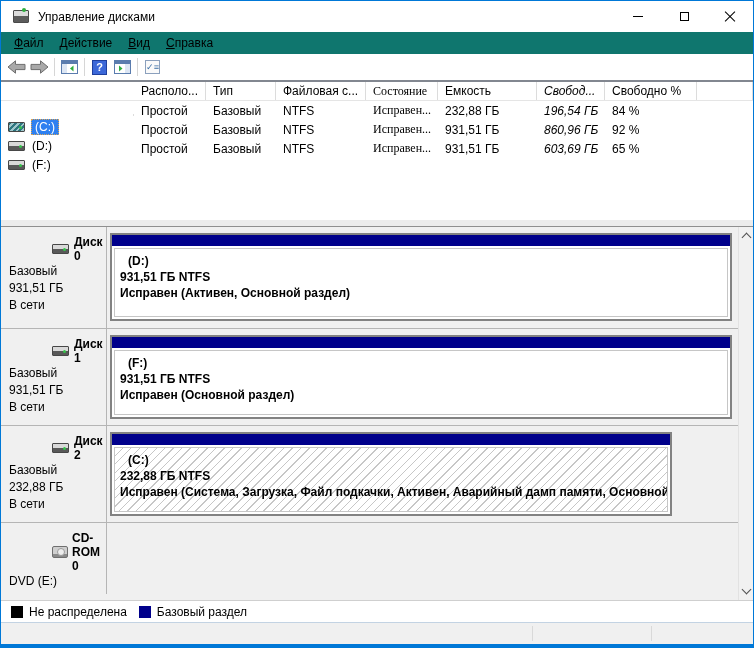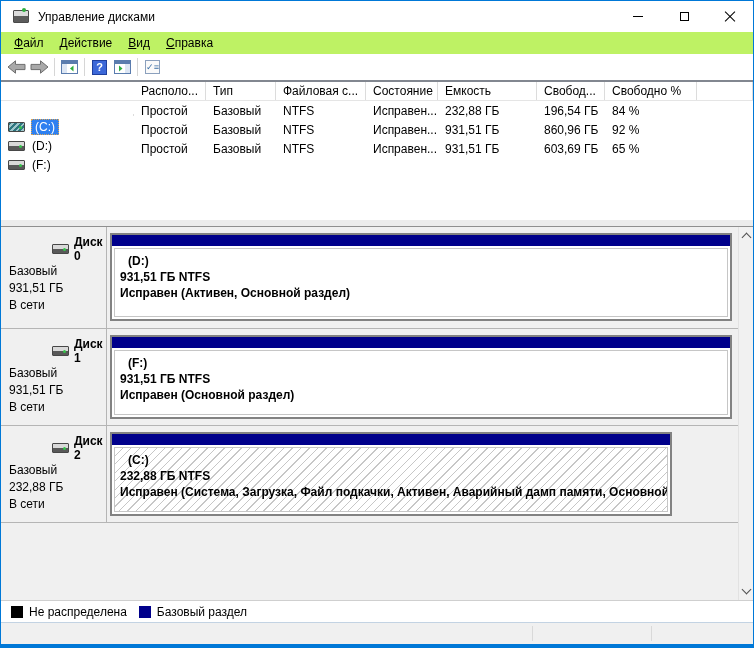--- a/index.html
+++ b/index.html
@@ -20,42 +20,42 @@
   .title-text { margin-left:9px; font-size:12px; }
   .win-controls { margin-left:auto; display:flex; height:100%; }
   .win-btn { width:46px; height:100%; display:flex; align-items:center; justify-content:center; }
   .glyph-min { width:10px; height:1px; background:#000; }
   .glyph-max { width:9px; height:9px; border:1px solid #000; }
   .glyph-close { position:relative; width:12px; height:12px; }
   .glyph-close i, .glyph-close b { position:absolute; left:-1px; top:5px; width:14px; height:1px; background:#000; }
   .glyph-close i { transform:rotate(45deg); } .glyph-close b { transform:rotate(-45deg); }
 
   
-  .menubar { height:22px; display:flex; align-items:center; padding-left:5px; background:#bef264; flex:0 0 auto; }
+  .menubar { height:22px; display:flex; align-items:center; padding-left:5px; background:#0f766e; flex:0 0 auto; }
   .menu-item { padding:2px 8px; }
   .menu-item .hotkey { text-decoration:underline; }
 
   
   .toolbar { height:27px; display:flex; align-items:center; padding-left:4px; background:#fff;
     border-bottom:1px solid #828790; flex:0 0 auto; }
   .tbtn { width:23px; height:22px; display:flex; align-items:center; justify-content:center; }
   .tsep { width:1px; height:18px; background:#d6d6d6; margin:0 3px; }
   .help-box { width:15px; height:15px; background:#3c68d8; border:1px solid #1e3f9e; color:#fff;
     font-weight:bold; font-size:11px; display:flex; align-items:center; justify-content:center; }
   .check-box { width:15px; height:14px; background:#fafafa; border:1px solid #8ba0bd; color:#3a6ea5;
     font-size:9px; line-height:12px; text-align:center; }
 
   
   .listview { height:139px; background:#fff; border-top:1px solid #828790; flex:0 0 auto; overflow:hidden; }
   .lv-header { display:flex; height:19px; border-bottom:1px solid #e5e5e5; }
   .lv-hcell { border-right:1px solid #dcdcdc; padding:2px 0 0 7px; white-space:nowrap; overflow:hidden; }
   .lv-row { display:flex; height:19px; align-items:center; }
   .lv-cell { padding-left:7px; white-space:nowrap; overflow:hidden; }
   .c0{width:133px;margin-top:32px;} .c1{width:72px;} .c2{width:70px;} .c3{width:90px;}
-  .c4{width:72px;} .c5{width:99px;} .c6{width:68px;} .c7{width:92px;} .c8{flex:1;}
+  .c4{width:72px;font-family:Liberation Serif, serif;} .c5{width:99px;} .c6{width:68px;font-style:italic;} .c7{width:92px;} .c8{flex:1;}
   .vol-cell0 { display:flex; align-items:center; }
   .disk-ico { width:17px; height:10px; position:relative; flex:0 0 auto;
     background:linear-gradient(180deg,#d9d9d9 0 4px,#595959 4px); border:1px solid #474747; border-radius:1px; }
   .disk-ico::after { content:""; position:absolute; right:2px; bottom:2px; width:3px; height:3px; background:#35c24a; border-radius:50%; }
   .disk-ico.hatched { background:repeating-linear-gradient(135deg,#2e7680 0 2px,#9fc6cb 2px 4px); }
   .sel-label { background:#2e80f0; color:#fff; border:1px dotted #d9a558; padding:0 3px; margin-left:6px; }
   .plain-label { margin-left:7px; }
 
   
   .splitter { height:7px; background:#ececec; border-bottom:1px solid #8f8f8f; flex:0 0 auto; }
@@ -294,20 +294,29 @@
           <div class="part-body hatch">
             <div class="pname">(C:)</div>
             <div class="pline">232,88 ГБ NTFS</div>
             <div class="pline">Исправен (Система, Загрузка, Файл подкачки, Активен, Аварийный дамп памяти, Основной раздел)</div>
           </div>
         </div>
       </div>
     </div>
 
     <div class="g-row" style="height:71px; border-bottom:none;">
+      <div class="g-label">
+        <div class="dname">
+            <div class="cd-ico"></div>
+            <span>CD-ROM 0</span>
+          </div>
+        <div class="line">DVD (E:)</div>
+        <div class="line">&nbsp;</div>
+        <div class="line">Нет носителя</div>
+      </div>
       <div class="g-canvas"></div>
     </div>
 
     <div class="vscroll">
       <div class="varrow up">
           <div class="chev up"></div>
         </div>
       <div class="varrow down">
           <div class="chev down"></div>
         </div>

